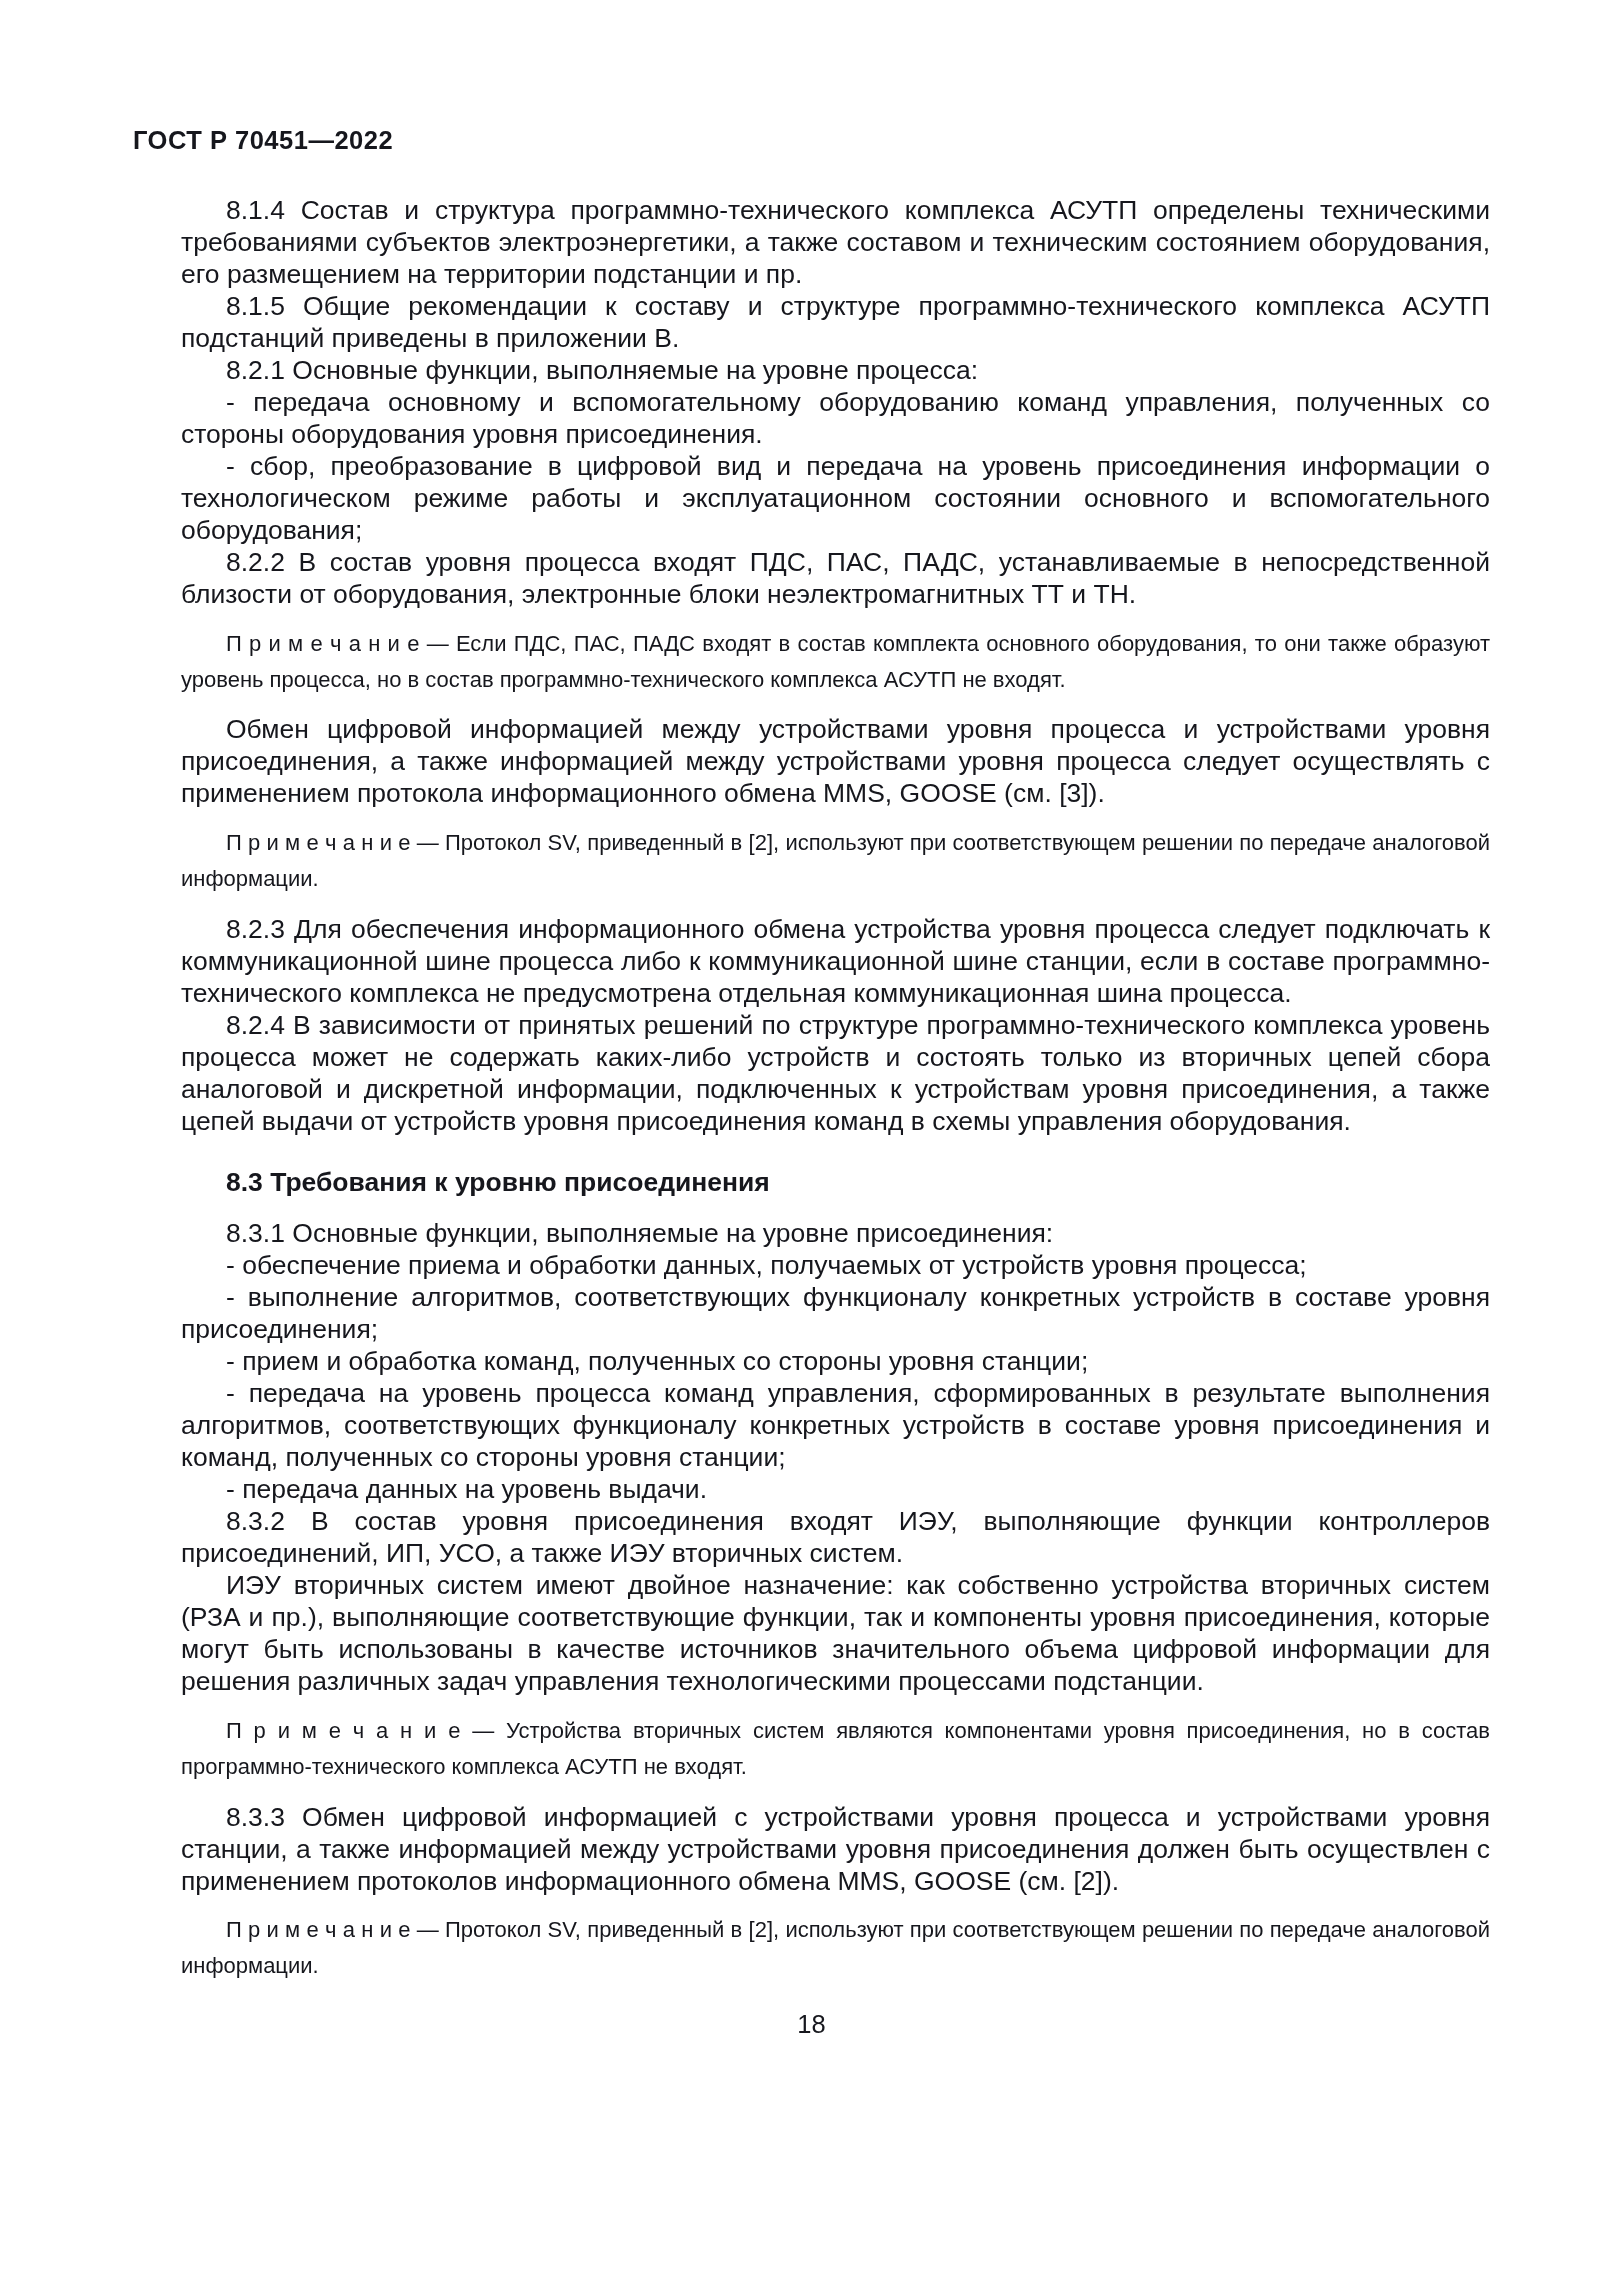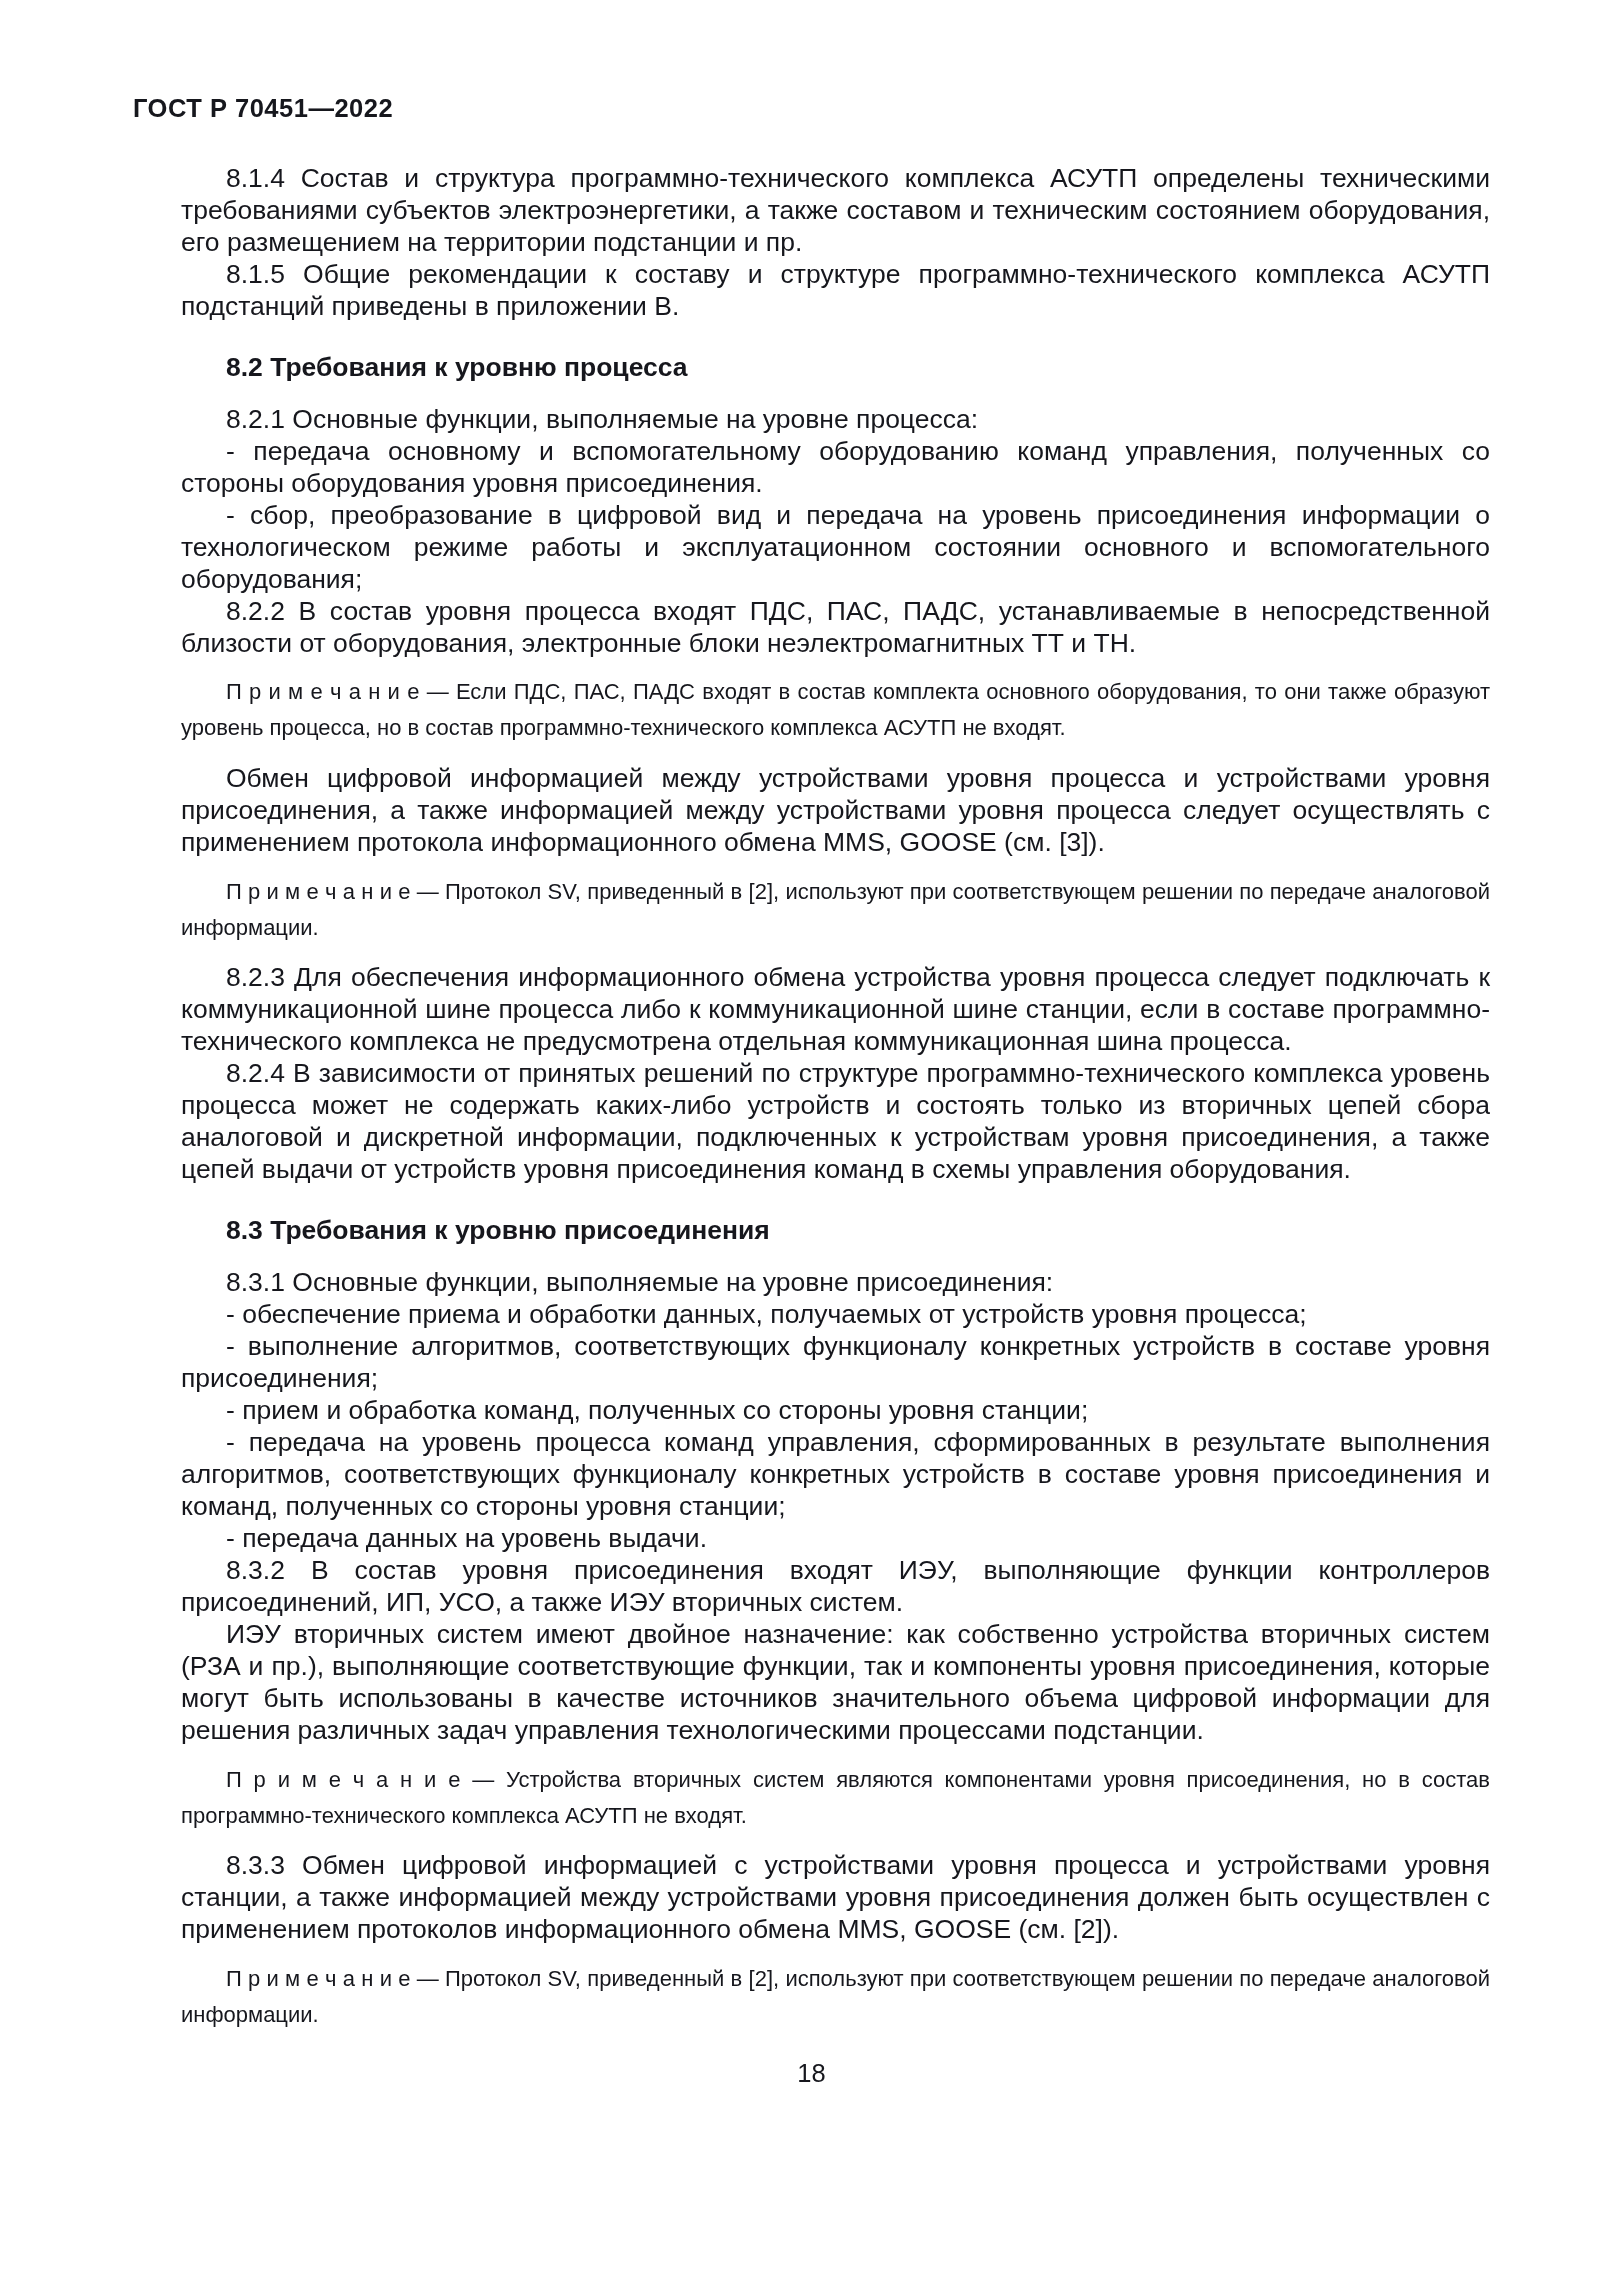--- a/index.html
+++ b/index.html
@@ -16,20 +16,21 @@
     width: 1621px;
     height: 2293px;
     background: #ffffff;
     padding: 94px 131px 0 133px;
   }
   .doc-header {
     font-size: 25.5px;
     font-weight: bold;
     letter-spacing: 0.5px;
     margin-bottom: 39px;
+    margin-top: 32px;
   }
   .doc-body {
     font-size: 26.5px;
     line-height: 32px;
     text-align: justify;
     hyphens: auto;
     margin-left: 48px;
   }
   .doc-body p.para {
     text-indent: 45px;
@@ -59,21 +60,20 @@
 
 <div class="page">
 
   <div class="doc-header">
     <span>ГОСТ Р 70451—2022</span>
   </div>
 
   <div class="doc-body">
     <p class="para">8.1.4 Состав и структура программно-технического комплекса АСУТП определены техническими требованиями субъектов электроэнергетики, а также составом и техническим состоянием оборудования, его размещением на территории подстанции и пр.</p>
     <p class="para">8.1.5 Общие рекомендации к составу и структуре программно-технического комплекса АСУТП подстанций приведены в приложении В.</p>
-    <h2 class="heading">8.2 Требования к уровню процесса</h2>
     <p class="para">8.2.1 Основные функции, выполняемые на уровне процесса:</p>
     <p class="para">- передача основному и вспомогательному оборудованию команд управления, полученных со стороны оборудования уровня присоединения.</p>
     <p class="para">- сбор, преобразование в цифровой вид и передача на уровень присоединения информации о технологическом режиме работы и эксплуатационном состоянии основного и вспомогательного оборудования;</p>
     <p class="para">8.2.2 В состав уровня процесса входят ПДС, ПАС, ПАДС, устанавливаемые в непосредственной близости от оборудования, электронные блоки неэлектромагнитных ТТ и ТН.</p>
     <p class="note">П р и м е ч а н и е — Если ПДС, ПАС, ПАДС входят в состав комплекта основного оборудования, то они также образуют уровень процесса, но в состав программно-технического комплекса АСУТП не входят.</p>
     <p class="para">Обмен цифровой информацией между устройствами уровня процесса и устройствами уровня присоединения, а также информацией между устройствами уровня процесса следует осуществлять с применением протокола информационного обмена MMS, GOOSE (см. [3]).</p>
     <p class="note">П р и м е ч а н и е — Протокол SV, приведенный в [2], используют при соответствующем решении по передаче аналоговой информации.</p>
     <p class="para">8.2.3 Для обеспечения информационного обмена устройства уровня процесса следует подключать к коммуникационной шине процесса либо к коммуникационной шине станции, если в составе программно-технического комплекса не предусмотрена отдельная коммуникационная шина процесса.</p>
     <p class="para">8.2.4 В зависимости от принятых решений по структуре программно-технического комплекса уровень процесса может не содержать каких-либо устройств и состоять только из вторичных цепей сбора аналоговой и дискретной информации, подключенных к устройствам уровня присоединения, а также цепей выдачи от устройств уровня присоединения команд в схемы управления оборудования.</p>
     <h2 class="heading">8.3 Требования к уровню присоединения</h2>

